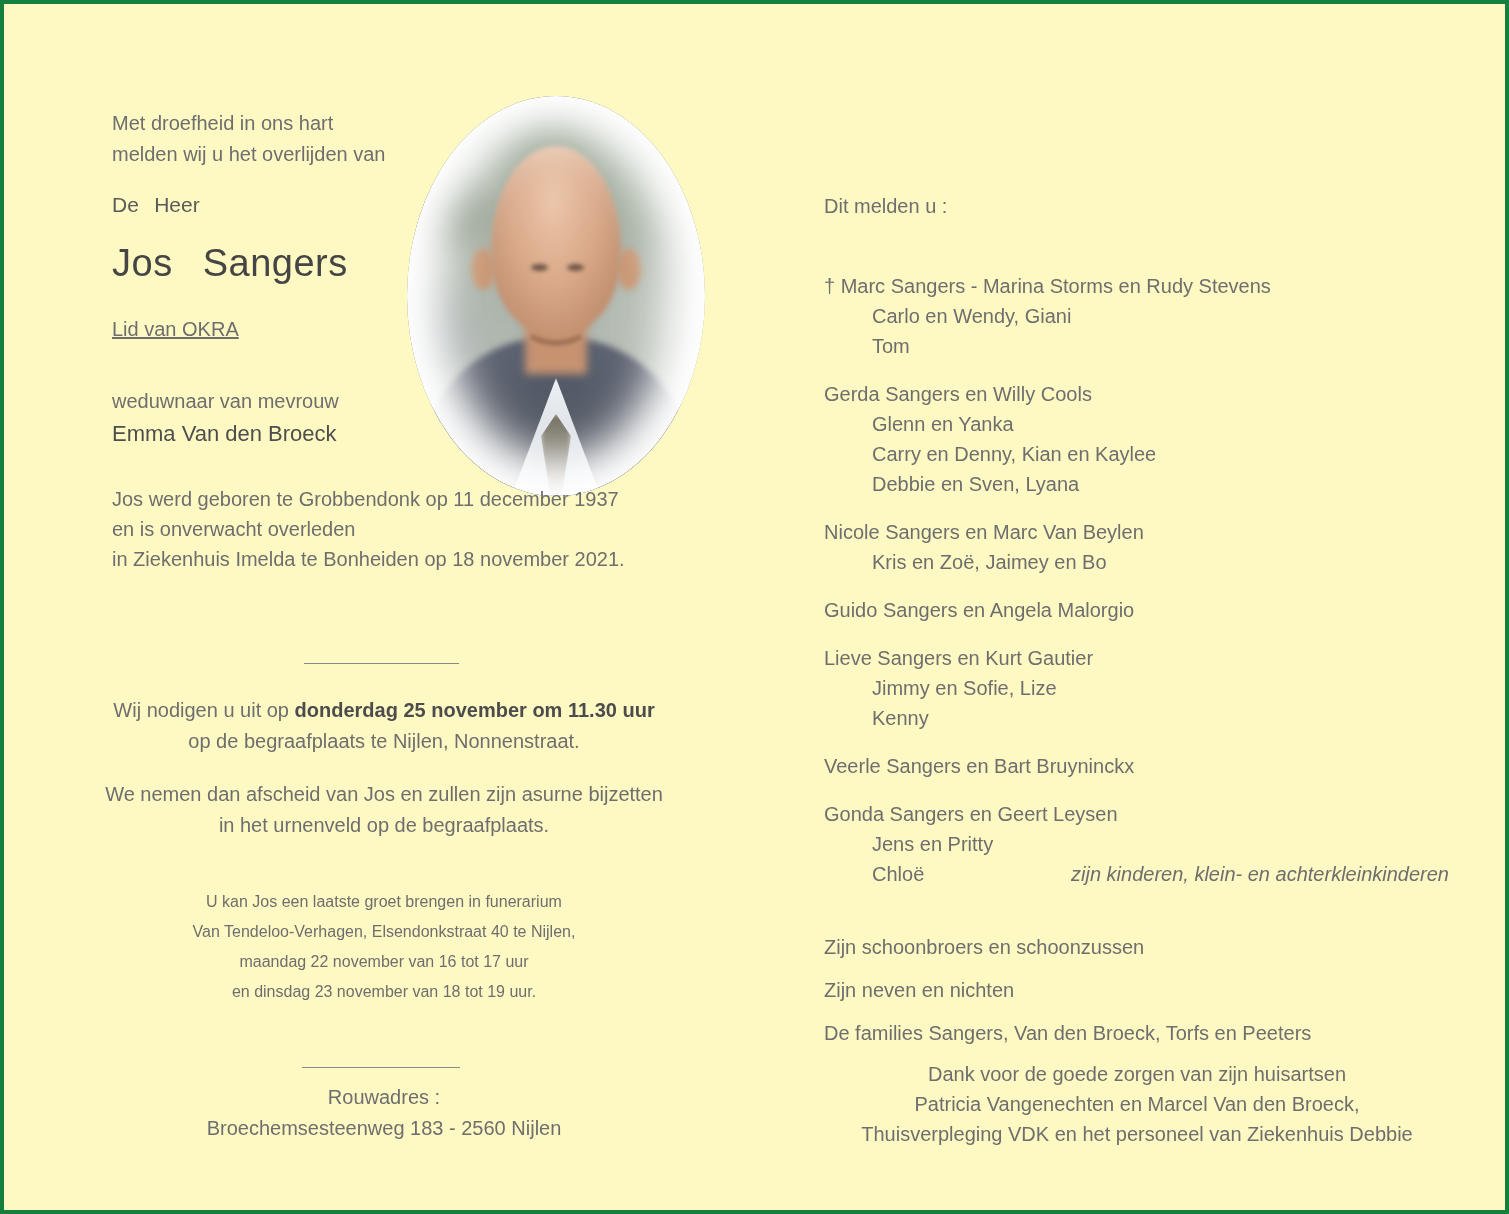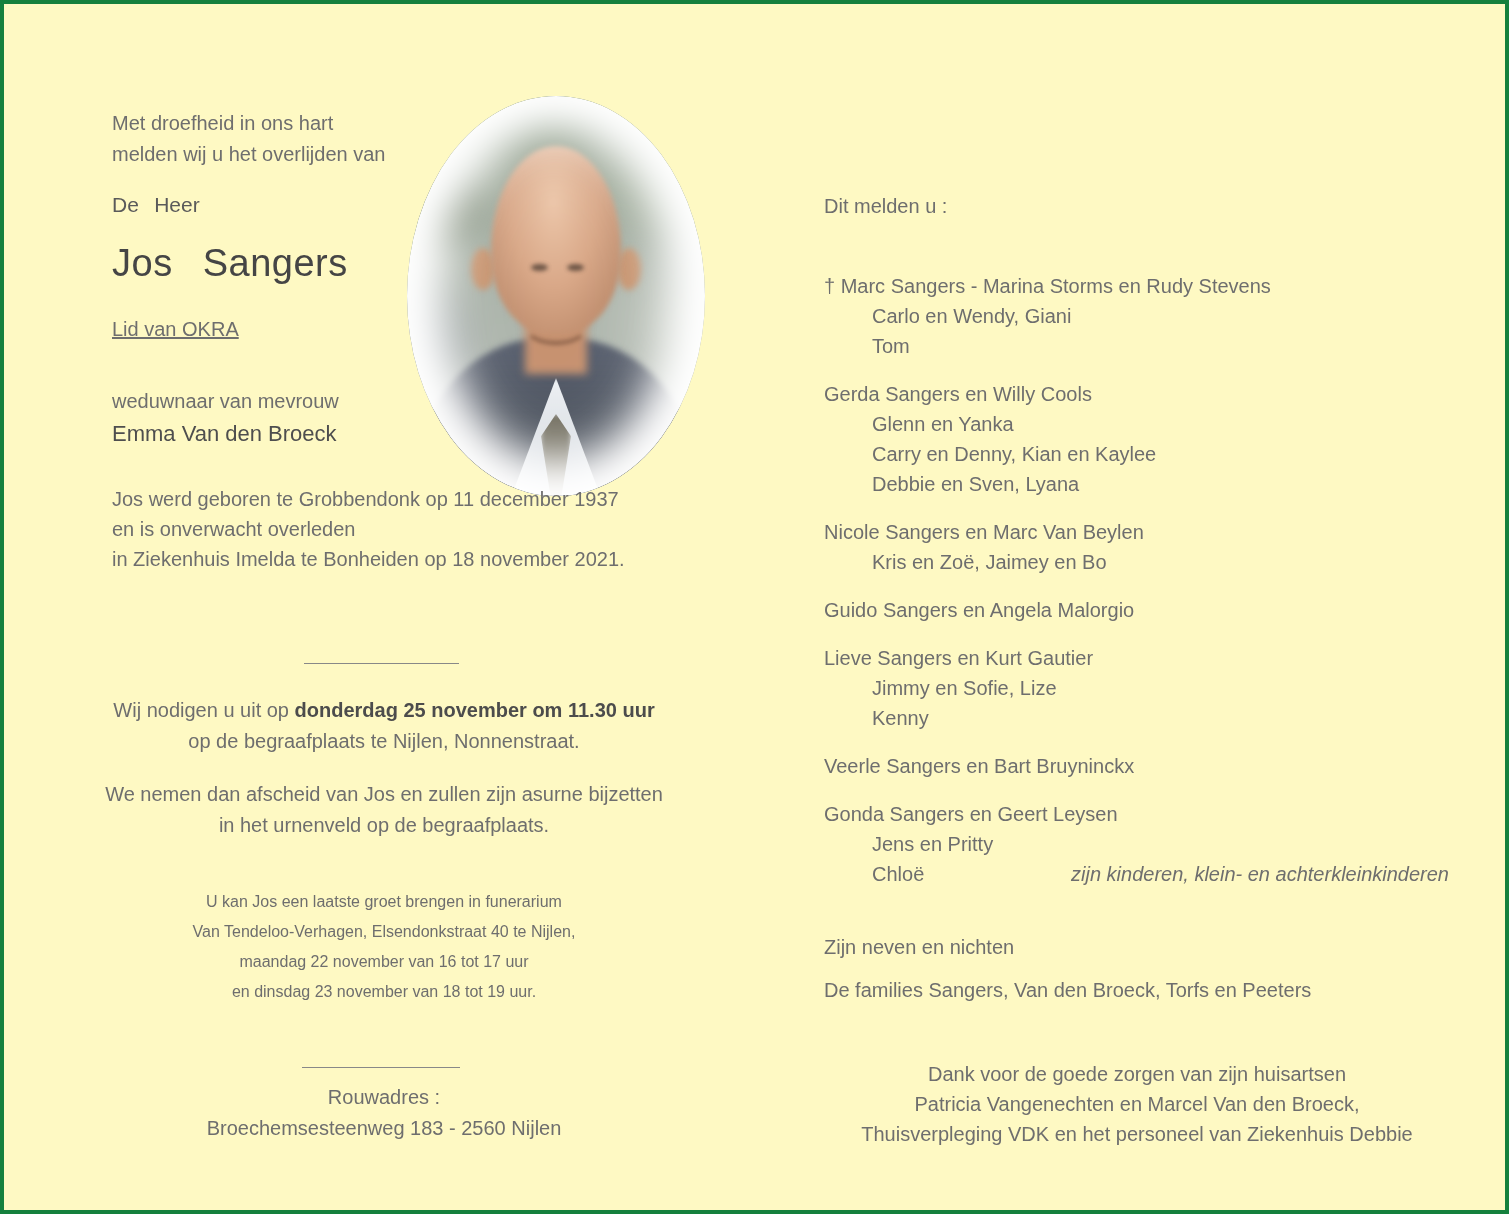--- a/index.html
+++ b/index.html
@@ -190,20 +190,21 @@
     <div class="fam-group">
       <div class="fam-main">Gonda Sangers en Geert Leysen</div>
       <div class="fam-child">Jens en Pritty</div>
       <div class="fam-child-row">
         <span class="fam-child">Chloë</span>
         <span class="children-caption">zijn kinderen, klein- en achterkleinkinderen</span>
       </div>
     </div>
 
     <div class="relatives">
+      <div>Zijn schoonbroers en schoonzussen</div>
       <div>Zijn neven en nichten</div>
       <div>De families Sangers, Van den Broeck, Torfs en Peeters</div>
     </div>
   </div>
 
   <div class="abs thanks">
     <div>Dank voor de goede zorgen van zijn huisartsen</div>
     <div>Patricia Vangenechten en Marcel Van den Broeck,</div>
     <div>Thuisverpleging VDK en het personeel van Ziekenhuis Debbie</div>
   </div>

